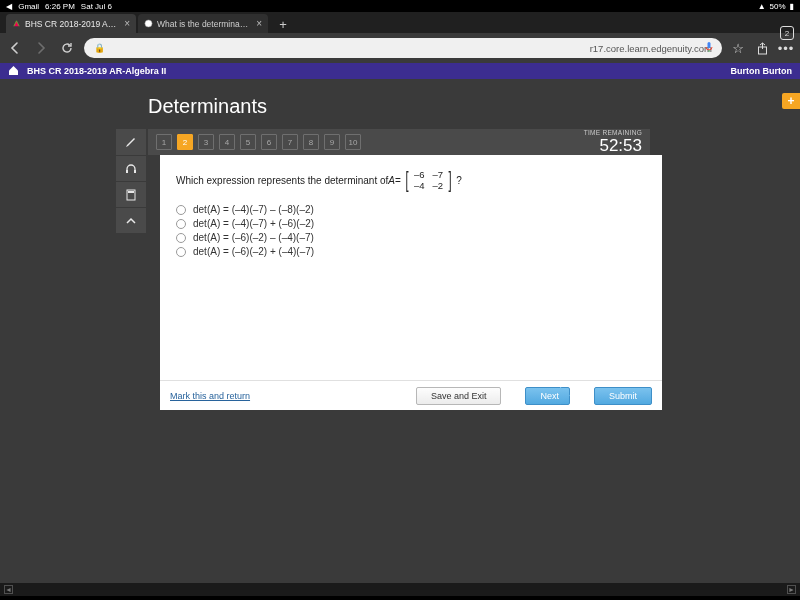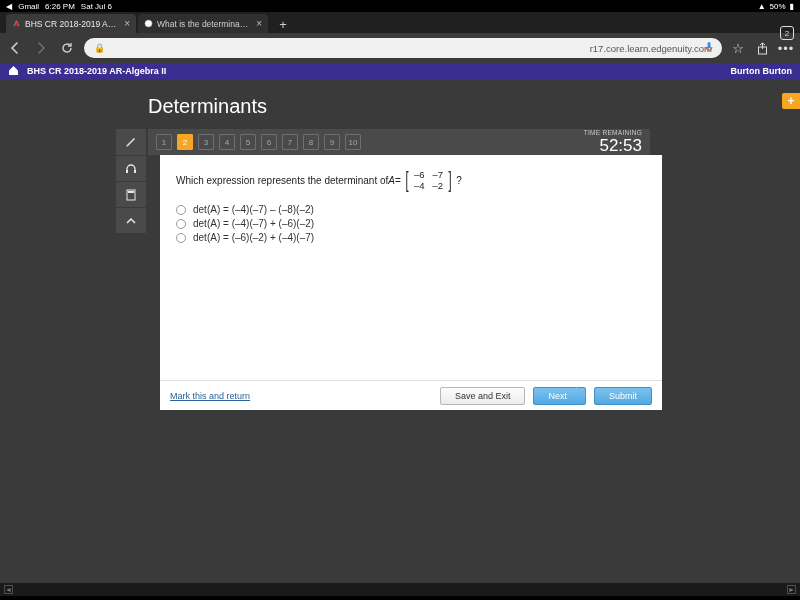--- a/index.html
+++ b/index.html
@@ -68,25 +68,25 @@
   .question { padding: 14px 16px 6px 16px; font-size: 10px; color: #222; display: flex; align-items: center; flex-wrap: wrap; }
   .matrix { display: inline-flex; align-items: center; margin: 0 3px; }
   .matrix .br { font-size: 22px; line-height: 18px; font-weight: 300; transform: scaleX(0.5); }
   .matrix table { border-collapse: collapse; }
   .matrix td { font-size: 9.5px; padding: 0 4px; text-align: right; }
 
   .options { padding: 4px 16px; }
   .opt { display: flex; align-items: center; font-size: 10px; color: #333; margin: 3px 0; }
   .opt .radio { width: 10px; height: 10px; border: 1px solid #9a9a9a; border-radius: 50%; margin-right: 7px; flex-shrink: 0; }
 
-  .panel-footer { position: absolute; bottom: 0; left: 0; right: 0; height: 30px; border-top: 1px solid #e0e0e0; display: flex; align-items: center; padding: 0 10px; gap: 8px; }
+  .panel-footer { position: absolute; bottom: 0; left: 0; right: 0; height: 30px; border-top: 1px solid #e0e0e0; display: flex; align-items: center; padding: 0 10px; gap: 24px; }
   .linkbtn { font-size: 9px; color: #28639c; text-decoration: underline; }
   .panel-footer .spacer { flex: 1; }
   .fbtn { height: 18px; font-size: 9px; border-radius: 2px; display: flex; align-items: center; justify-content: center; padding: 0 14px; border: 1px solid #b7b7b7; background: linear-gradient(#fdfdfd,#ececec); color: #333; }
-  .fbtn.primary { background: linear-gradient(#7bc2ee,#52a9e0); border-color: #3e8fc8; color: #fff; position: relative; padding-right: 18px; }
+  .fbtn.primary { background: linear-gradient(#7bc2ee,#52a9e0); border-color: #3e8fc8; color: #fff; position: relative; padding-right: 10px; }
   .fbtn.primary::after { content: ""; position: absolute; right: -1px; top: -1px; bottom: -1px; width: 10px; background: linear-gradient(#7bc2ee,#52a9e0); clip-path: polygon(0 0, 100% 50%, 0 100%); border-right: 0; }
   .fbtn.submit { background: linear-gradient(#7bc2ee,#52a9e0); border-color: #3e8fc8; color: #fff; }
   .fbtn + .fbtn { margin-left: 0; }
 
   
   .osbottom { height: 13px; background: #1a1a1a; display: flex; align-items: center; padding: 0 4px; color: #6c6c6c; font-size: 7.5px; }
   .osbottom .sq { width: 9px; height: 9px; border: 1px solid #505050; display: flex; align-items: center; justify-content: center; font-size: 7px; color: #787878; }
   .osbottom .lbl { margin-left: 8px; color: #565656; }
   .osbottom .spacer { flex: 1; }
 </style>
@@ -267,20 +267,24 @@
       <div class="opt">
           <span class="radio"></span>
           <span>det(A) = (–4)(–7) – (–8)(–2)</span>
         </div>
       <div class="opt">
           <span class="radio"></span>
           <span>det(A) = (–4)(–7) + (–6)(–2)</span>
         </div>
       <div class="opt">
           <span class="radio"></span>
+          <span>det(A) = (–6)(–2) – (–4)(–7)</span>
+        </div>
+      <div class="opt">
+          <span class="radio"></span>
           <span>det(A) = (–6)(–2) + (–4)(–7)</span>
         </div>
     </div>
 
     <div class="panel-footer">
       <span class="linkbtn">Mark this and return</span>
       <span class="spacer"></span>
       <span class="fbtn">Save and Exit</span>
       <span class="fbtn primary">Next</span>
       <span class="fbtn submit">Submit</span>

